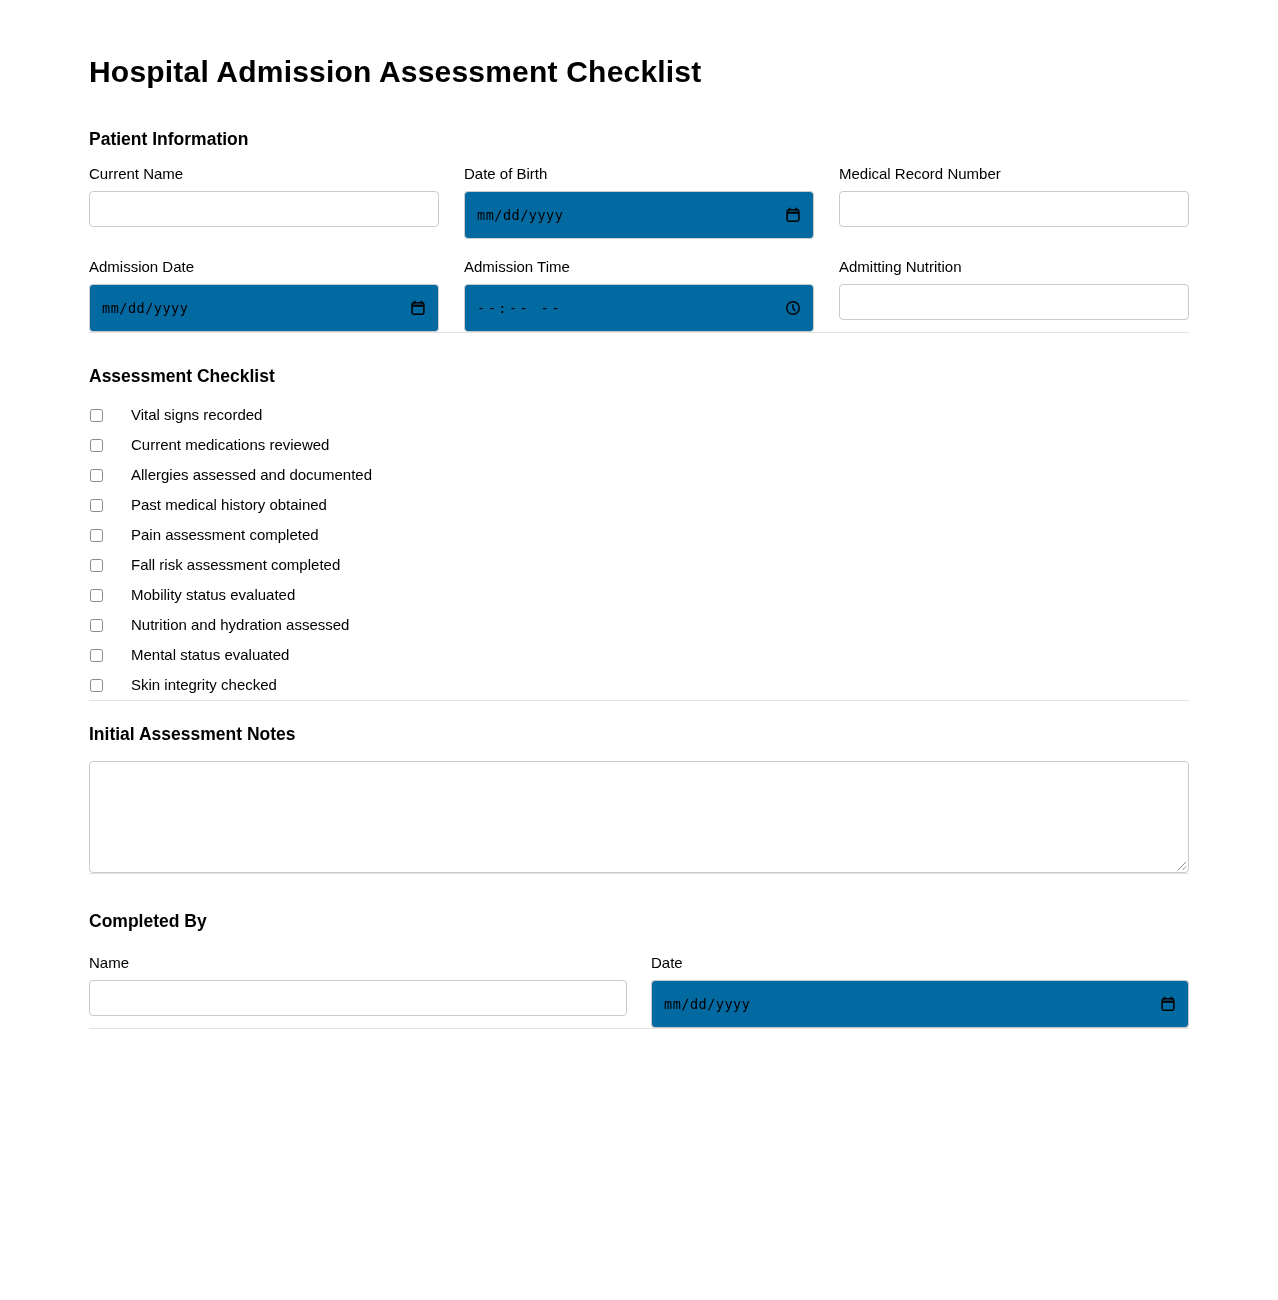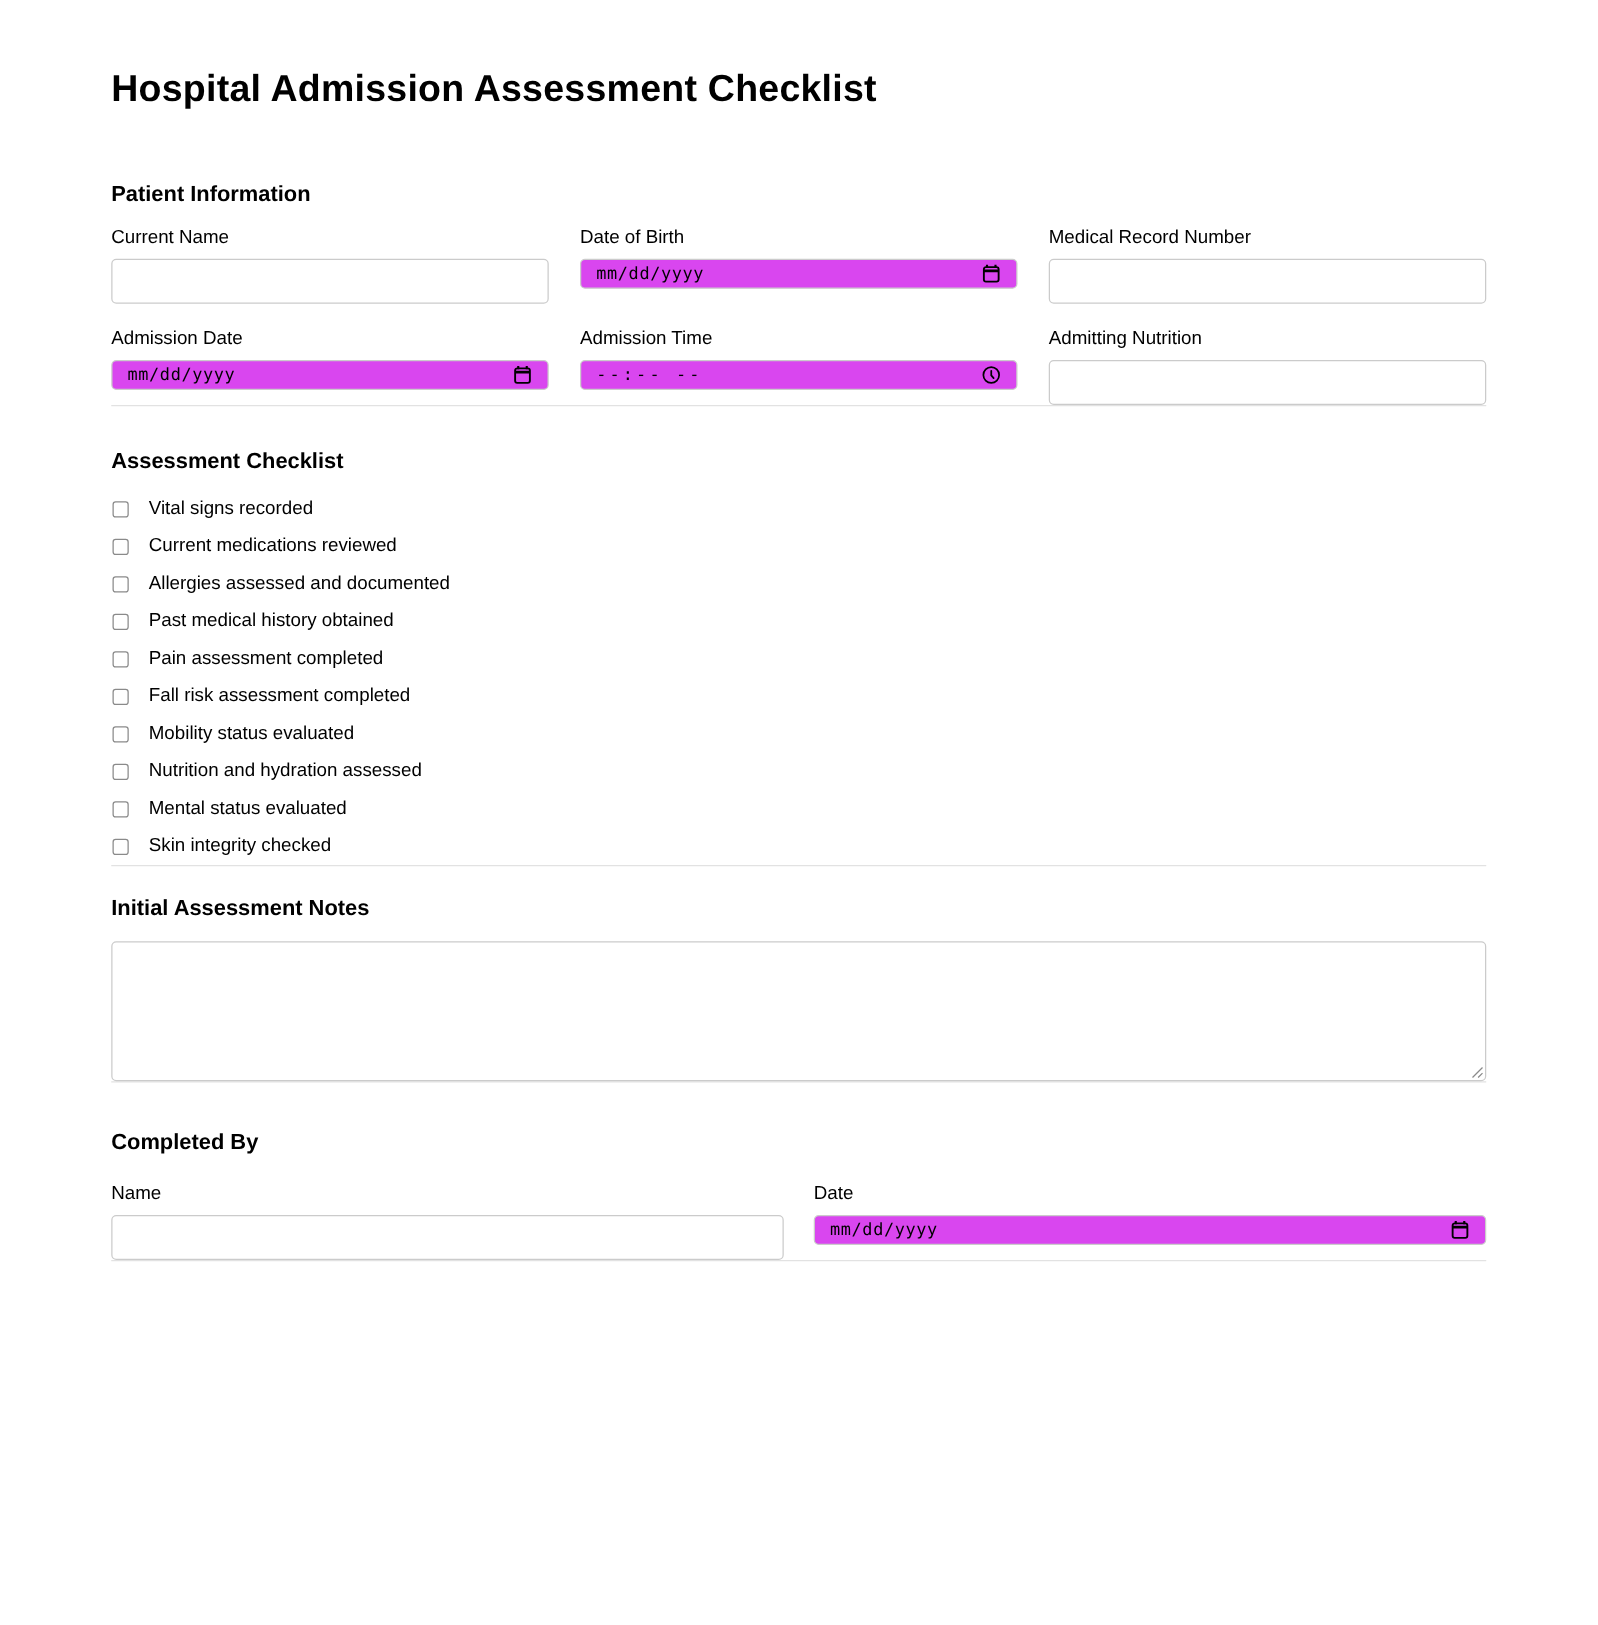--- a/index.html
+++ b/index.html
@@ -19,21 +19,21 @@
     line-height: 34px;
     font-weight: bold;
     letter-spacing: 0.2px;
   }
   .section-heading {
     font-size: 17.5px;
     line-height: 20px;
     font-weight: bold;
     margin: 0;
   }
-  #patient-heading   { margin-top: 56px; }
+  #patient-heading   { margin-top: 40px; }
   #checklist-heading { margin-top: 33px; }
   #notes-heading     { margin-top: 23px; }
   #completed-heading { margin-top: 37px; }
 
   hr.divider {
     border: none;
     border-top: 1px solid #e2e2e2;
     margin: 0;
   }
   .div1 { margin-top: 36px; }
@@ -66,25 +66,25 @@
     border: 1px solid #cbcbcb;
     border-radius: 4px;
     padding: 0 12px;
     font-family: "Liberation Sans", sans-serif;
     font-size: 15px;
     background: #fff;
     outline: none;
   }
   .fake-input {
     width: 100%;
-    height: 24px;
+    height: 48px;
     border: 1px solid #cbcbcb;
     border-radius: 4px;
     padding: 0 12px;
-    background: #d946ef;
+    background: #0369a1;
     display: flex;
     align-items: center;
     justify-content: space-between;
     cursor: default;
   }
   .mono-ph {
     font-family: "DejaVu Sans Mono", monospace;
     font-size: 13.5px;
     color: #000;
     letter-spacing: 0.5px;
@@ -94,21 +94,21 @@
 
   .check-list {
     list-style: none;
     margin: 14px 0 0 0;
     padding: 0;
   }
   .check-item {
     display: flex;
     align-items: center;
     height: 30px;
-    gap: 16px;
+    gap: 28px;
   }
   .check-item input[type="checkbox"] {
     appearance: none;
     -webkit-appearance: none;
     width: 13px;
     height: 13px;
     margin: 0 0 0 1px;
     border: 1px solid #8a8a8a;
     border-radius: 2.5px;
     background: #fff;

